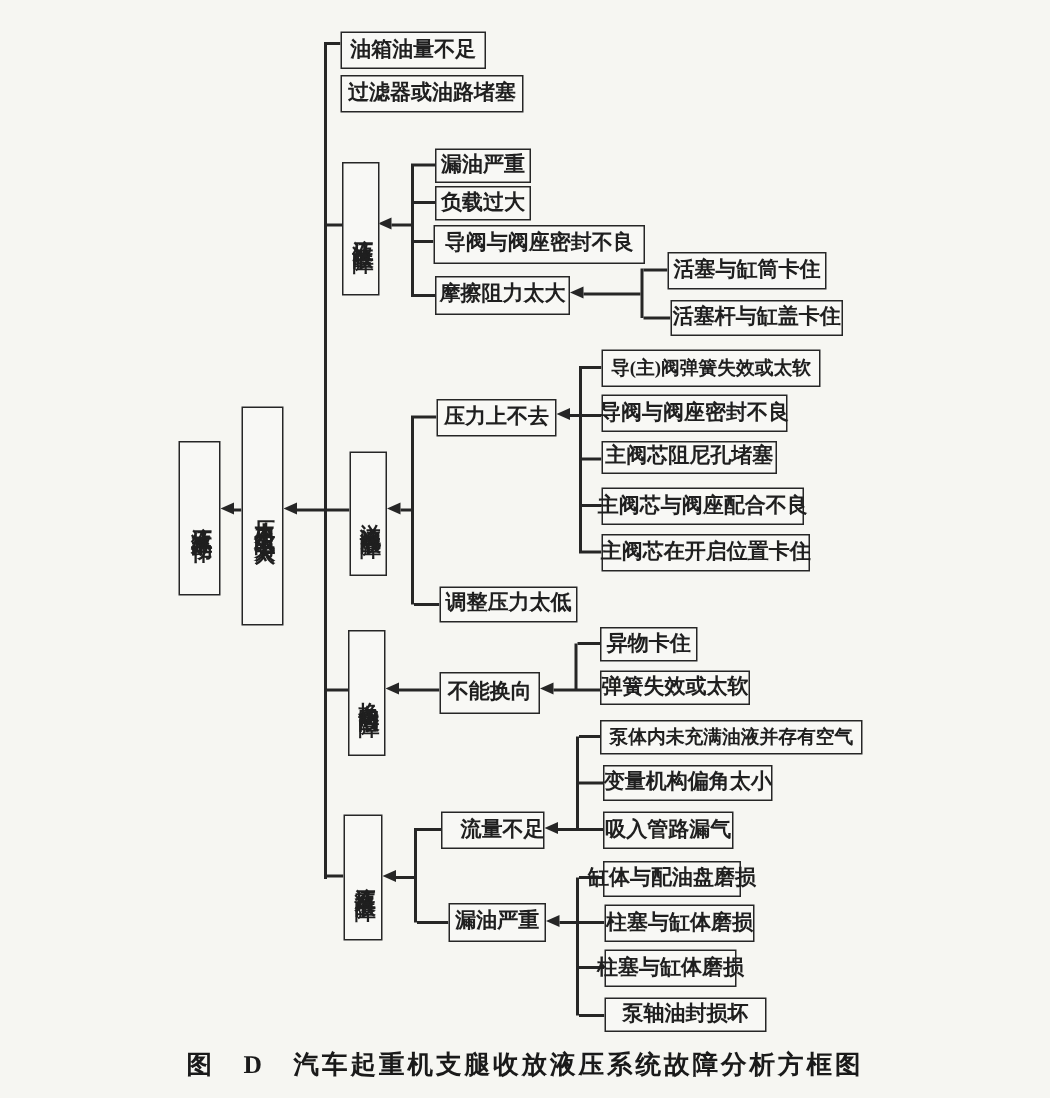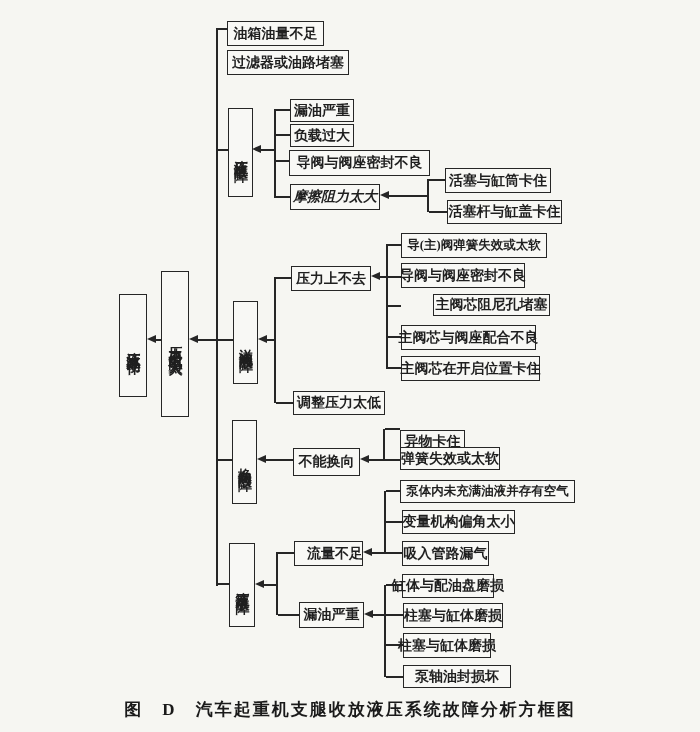--- a/index.html
+++ b/index.html
@@ -124,34 +124,34 @@
   <div class="ah" style="left:255px;top:580px;"></div>
 
   <div class="box v" style="left:119px;top:294px;width:28px;height:103px;">液压缸不动作</div>
   <div class="box v" style="left:161px;top:271px;width:28px;height:146px;">压力不足或阻力太大</div>
   <div class="box" style="left:227px;top:21px;width:97px;height:25px;">油箱油量不足</div>
   <div class="box" style="left:227px;top:50px;width:122px;height:25px;">过滤器或油路堵塞</div>
   <div class="box v" style="left:228px;top:108px;width:25px;height:89px;">液压缸故障</div>
   <div class="box" style="left:290px;top:99px;width:64px;height:23px;">漏油严重</div>
   <div class="box" style="left:290px;top:124px;width:64px;height:23px;">负载过大</div>
   <div class="box" style="left:289px;top:150px;width:141px;height:26px;">导阀与阀座密封不良</div>
-  <div class="box" style="left:290px;top:184px;width:90px;height:26px;font-style:italic;">摩擦阻力太大</div>
+  <div class="box" style="left:290px;top:184px;width:90px;height:26px;">摩擦阻力太大</div>
   <div class="box" style="left:445px;top:168px;width:106px;height:25px;">活塞与缸筒卡住</div>
   <div class="box" style="left:447px;top:200px;width:115px;height:24px;">活塞杆与缸盖卡住</div>
   <div class="box v" style="left:233px;top:301px;width:25px;height:83px;">溢流阀故障</div>
   <div class="box" style="left:291px;top:266px;width:80px;height:25px;">压力上不去</div>
   <div class="box small" style="left:401px;top:233px;width:146px;height:25px;">导(主)阀弹簧失效或太软</div>
   <div class="box" style="left:293px;top:391px;width:92px;height:24px;">调整压力太低</div>
   <div class="box" style="left:401px;top:263px;width:124px;height:25px;">导阀与阀座密封不良</div>
-  <div class="box" style="left:401px;top:294px;width:117px;height:22px;margin-left:32px;">主阀芯阻尼孔堵塞</div>
+  <div class="box" style="left:401px;top:294px;width:117px;height:22px;">主阀芯阻尼孔堵塞</div>
   <div class="box" style="left:401px;top:325px;width:135px;height:25px;">主阀芯与阀座配合不良</div>
   <div class="box" style="left:401px;top:356px;width:139px;height:25px;">主阀芯在开启位置卡住</div>
   <div class="box v" style="left:232px;top:420px;width:25px;height:84px;">换向阀故障</div>
   <div class="box" style="left:293px;top:448px;width:67px;height:28px;">不能换向</div>
-  <div class="box" style="left:400px;top:430px;width:65px;height:23px;">异物卡住</div>
+  <div class="box" style="left:400px;top:418px;width:65px;height:23px;">异物卡住</div>
   <div class="box" style="left:400px;top:447px;width:100px;height:23px;">弹簧失效或太软</div>
   <div class="box v" style="left:229px;top:543px;width:26px;height:84px;">液压泵故障</div>
   <div class="box" style="left:294px;top:541px;width:69px;height:25px;padding-left:13px;">流量不足</div>
   <div class="box" style="left:299px;top:602px;width:65px;height:26px;">漏油严重</div>
   <div class="box small" style="left:400px;top:480px;width:175px;height:23px;">泵体内未充满油液并存有空气</div>
   <div class="box" style="left:402px;top:510px;width:113px;height:24px;">变量机构偏角太小</div>
   <div class="box" style="left:402px;top:541px;width:87px;height:25px;">吸入管路漏气</div>
   <div class="box" style="left:402px;top:574px;width:92px;height:24px;">缸体与配油盘磨损</div>
   <div class="box" style="left:403px;top:603px;width:100px;height:25px;">柱塞与缸体磨损</div>
   <div class="box" style="left:403px;top:633px;width:88px;height:25px;">柱塞与缸体磨损</div>

